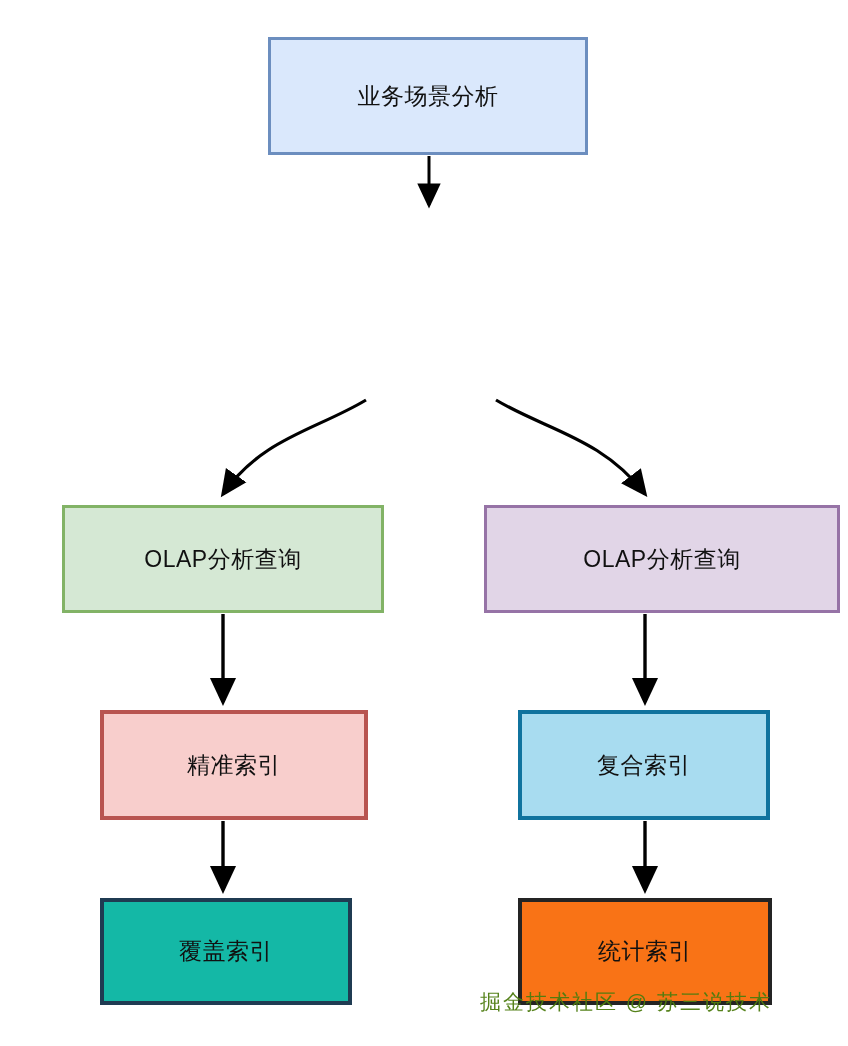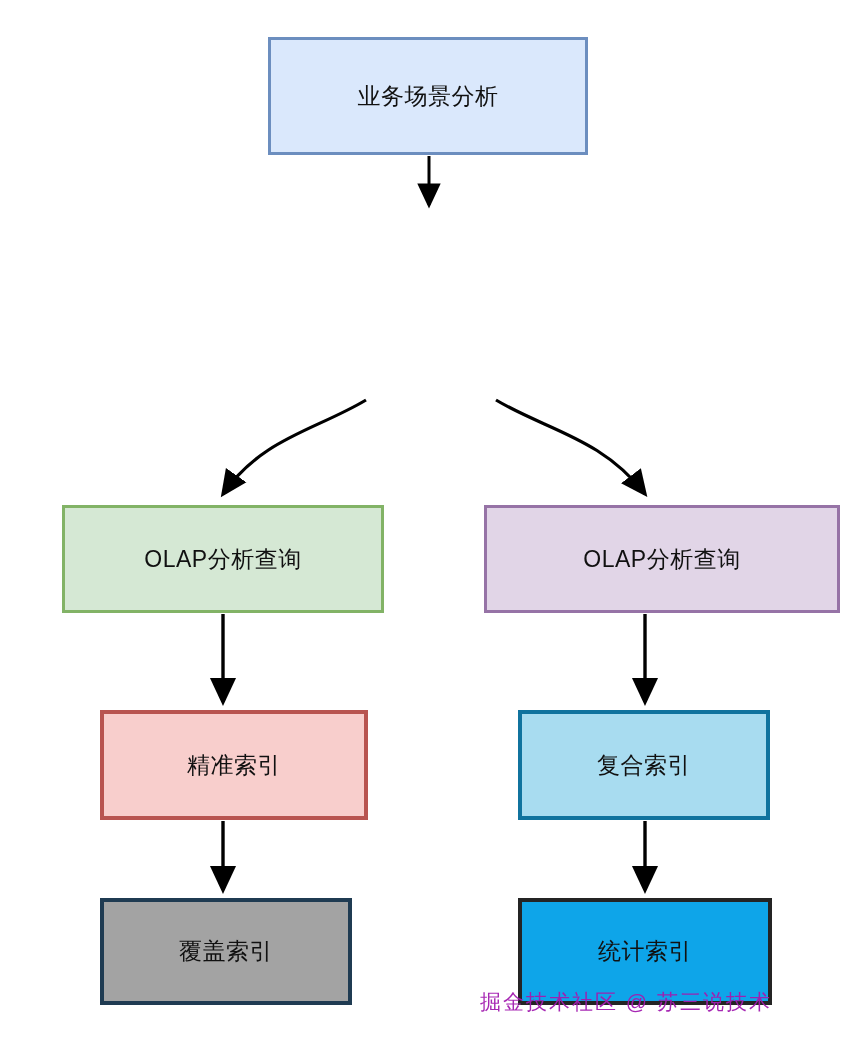--- a/index.html
+++ b/index.html
@@ -75,28 +75,28 @@
   .n-composite {
     left: 518px;  top: 710px;
     width: 252px; height: 110px;
     background: #a8dcf0;
     border: 4px solid #10739e;
     font-size: 23px;
   }
   .n-covering {
     left: 100px;  top: 898px;
     width: 252px; height: 107px;
-    background: #a3a3a3;
+    background: #14b8a6;
     border: 4px solid #1f3b52;
     font-size: 23px;
   }
   .n-statistic {
     left: 518px;  top: 898px;
     width: 254px; height: 107px;
-    background: #0ea5e9;
+    background: #f97316;
     border: 4px solid #242424;
     font-size: 23px;
   }
 
   
   .n-decision {
     left: 300px;  top: 212px;
     width: 262px; height: 248px;
     background: transparent;
     border: none;
@@ -113,21 +113,21 @@
     z-index: 1;
   }
 
   
   .watermark {
     position: absolute;
     left: 480px;
     top: 988px;
     width: 340px;
     font-size: 21px;
-    color: #a21caf;
+    color: #4d7c0f;
     letter-spacing: 2px;
     white-space: nowrap;
     z-index: 5;
     opacity: 0.95;
   }
 </style>
 </head>
 <body>
 
 <div id="canvas">

